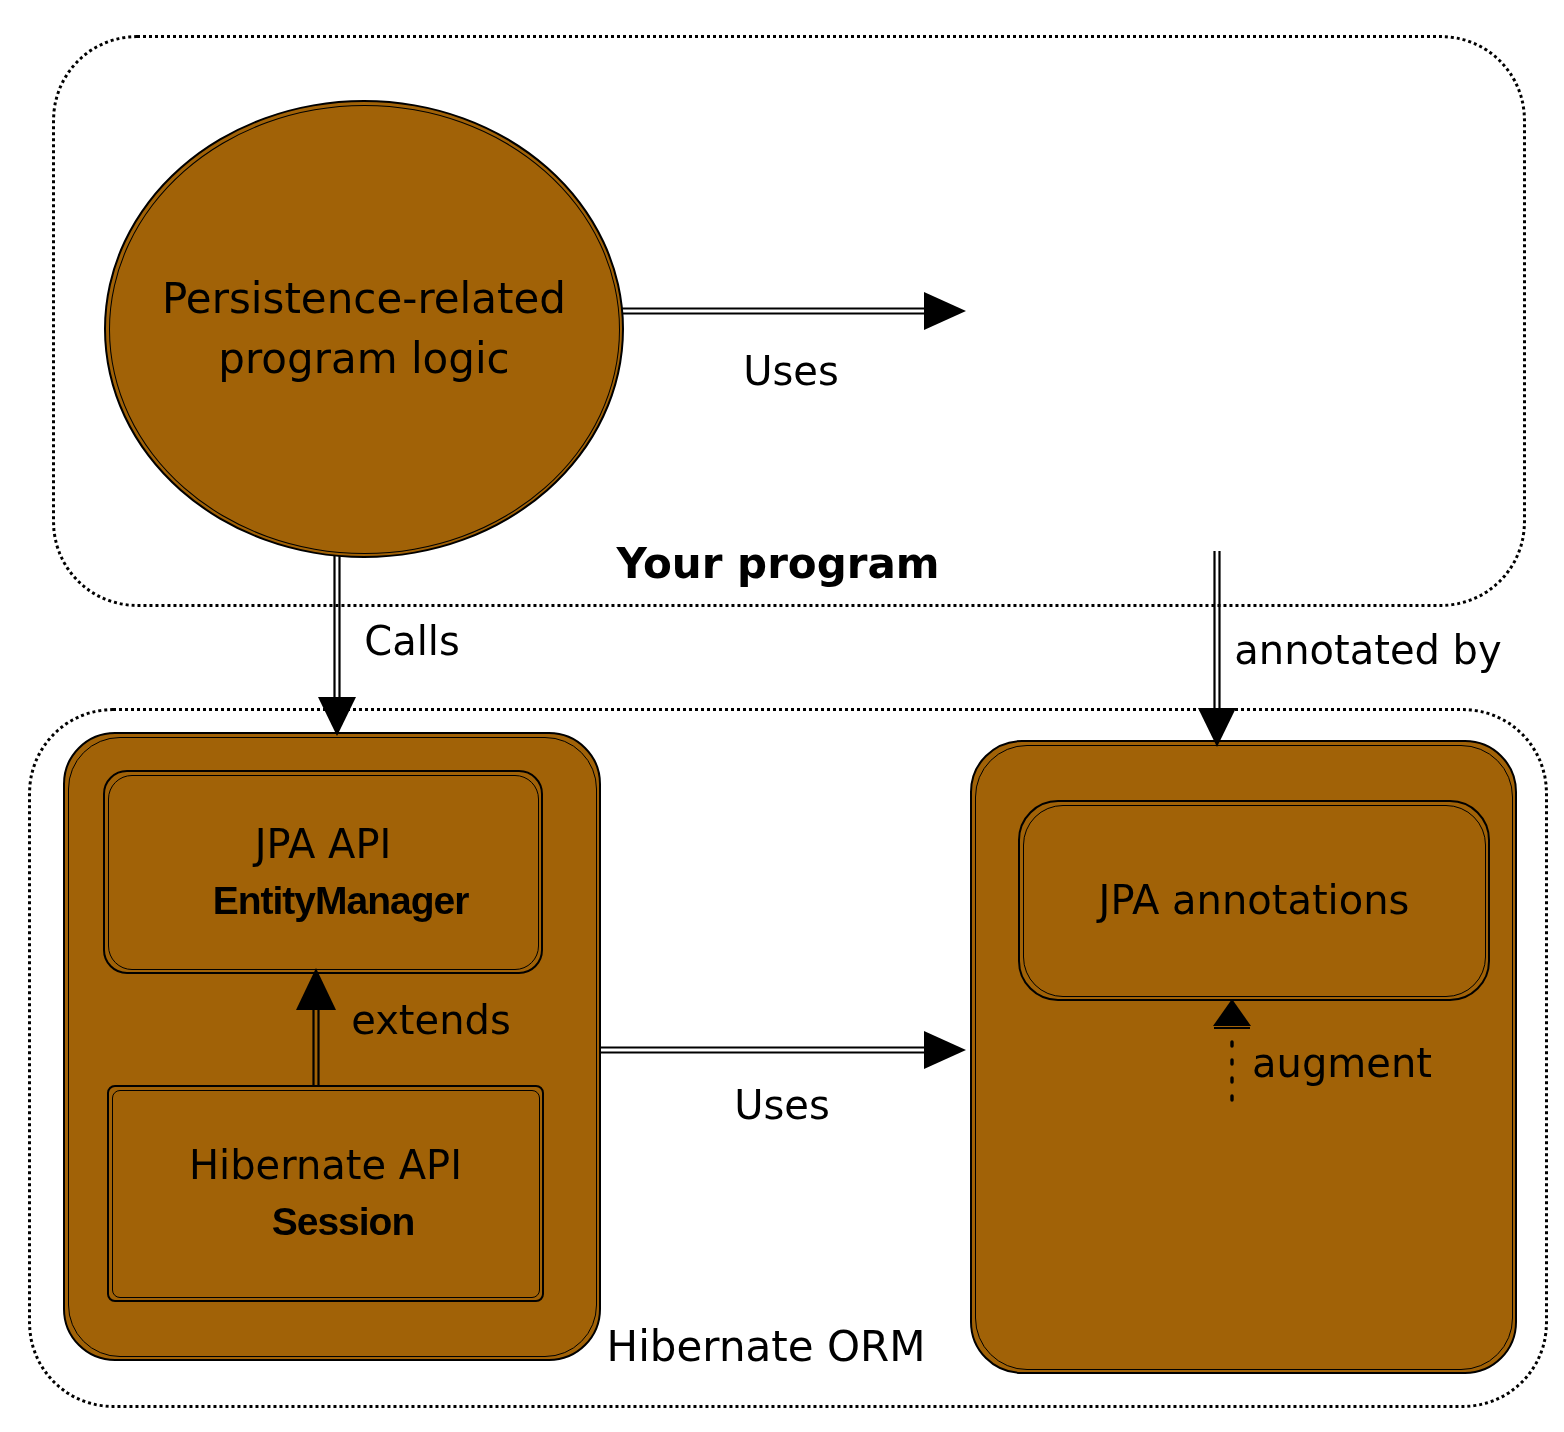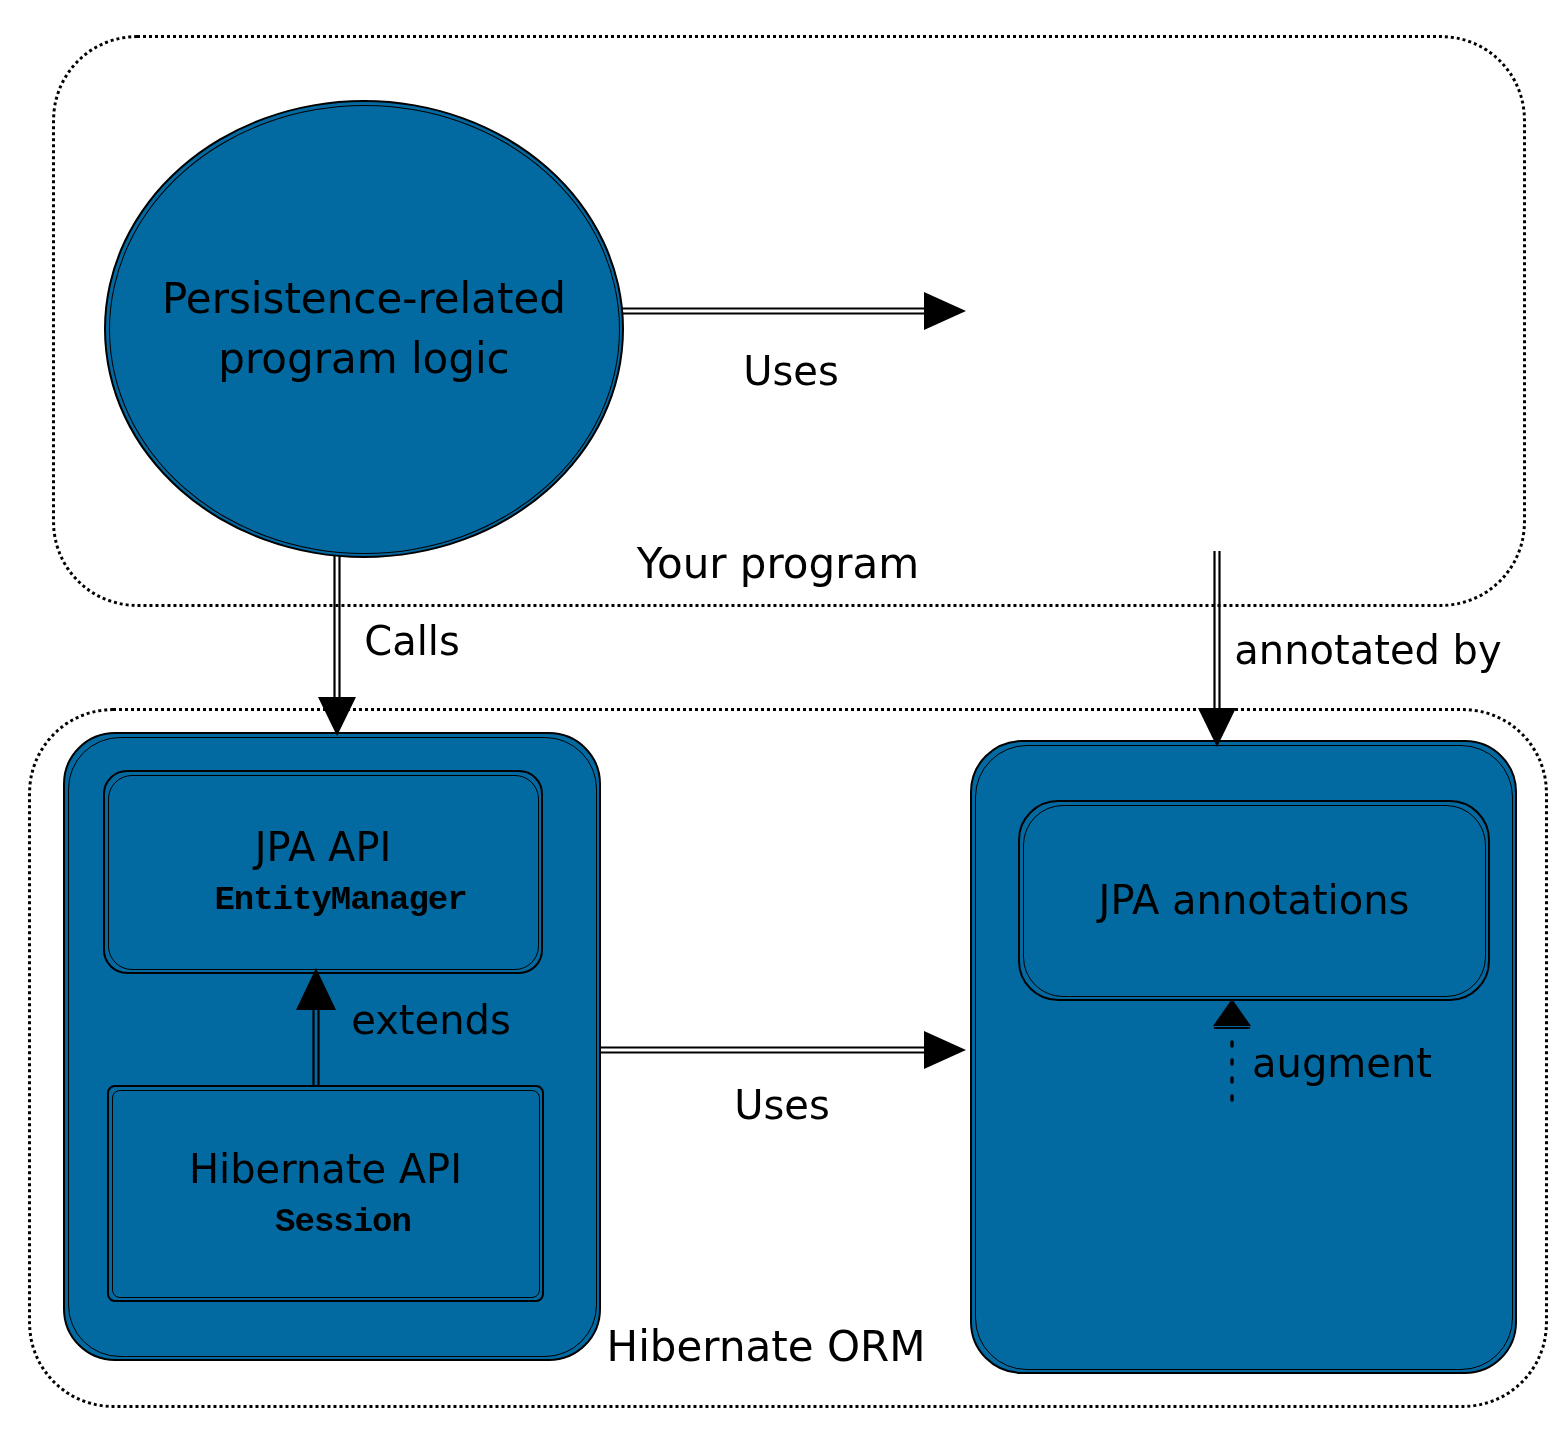--- a/index.html
+++ b/index.html
@@ -22,21 +22,21 @@
     position: absolute;
     border: 3.5px dotted #000;
     border-radius: 85px;
     background: transparent;
   }
 
   
   .sketch {
     position: absolute;
     border: 2.6px solid #000;
-    background: #0369a1;
+    background: #a16207;
   }
   .sketch::before {
     content: "";
     position: absolute;
     inset: 2.5px;
     border: 1.4px solid #000;
     border-radius: inherit;
     pointer-events: none;
   }
   .ellipse { border-radius: 50%; }
@@ -48,23 +48,23 @@
     display: flex;
     flex-direction: column;
     align-items: center;
     justify-content: center;
     text-align: center;
     line-height: 1.42;
   }
   .hand { font-size: 42px; }
   .hand-sm { font-size: 40px; }
   .mono {
-    font-family: Liberation Mono, monospace;
+    font-family: Liberation Sans, sans-serif;
     font-weight: bold;
-    font-size: 34px;
+    font-size: 39px;
     letter-spacing: -1px;
     margin-left: 35px;
   }
 
   .edge-label, .zone-label {
     position: absolute;
     font-size: 40px;
     white-space: nowrap;
     text-align: center;
     transform: translateX(-50%);
@@ -81,21 +81,21 @@
   .head  { fill: #000; stroke: none; }
   .dotted-shaft { stroke: #000; stroke-width: 3.4; fill: none;
                   stroke-dasharray: 4 14; stroke-linecap: round; }
 </style>
 </head>
 <body>
 
 <div id="canvas">
 
   <div class="zone" style="left:52px; top:35px; width:1468px; height:566px;"></div>
-  <div class="zone-label" style="left:778px; top:539px;">Your program</div>
+  <div class="zone-label" style="left:778px; top:539px;font-weight:bold;">Your program</div>
 
   <div class="zone" style="left:28px; top:708px; width:1514px; height:694px;"></div>
   <div class="zone-label" style="left:766px; top:1322px;">Hibernate ORM</div>
 
   <div class="sketch ellipse" style="left:104px; top:100px; width:516px; height:454px;">
     <div class="node-text hand">
       <span>Persistence-related</span>
       <span>program logic</span>
     </div>
   </div>

